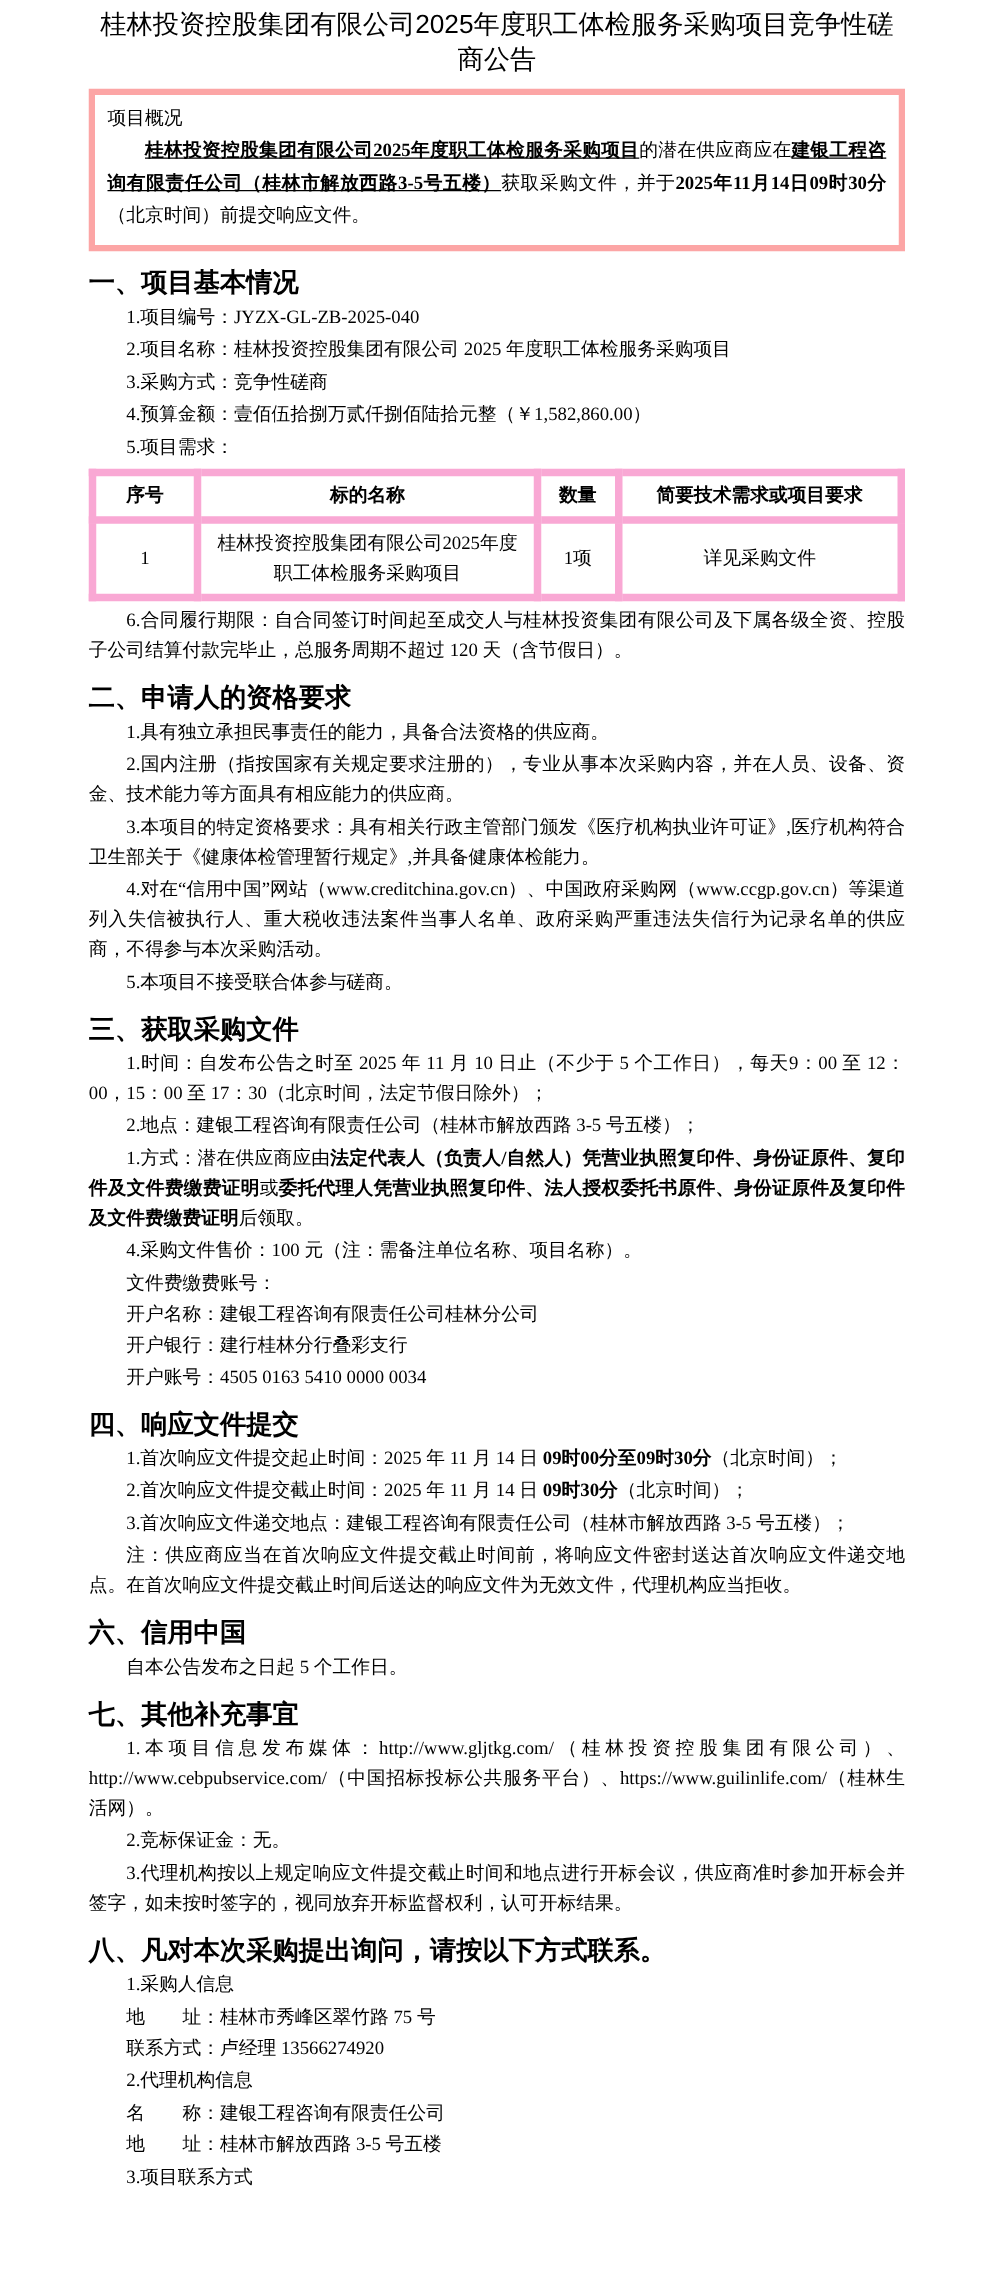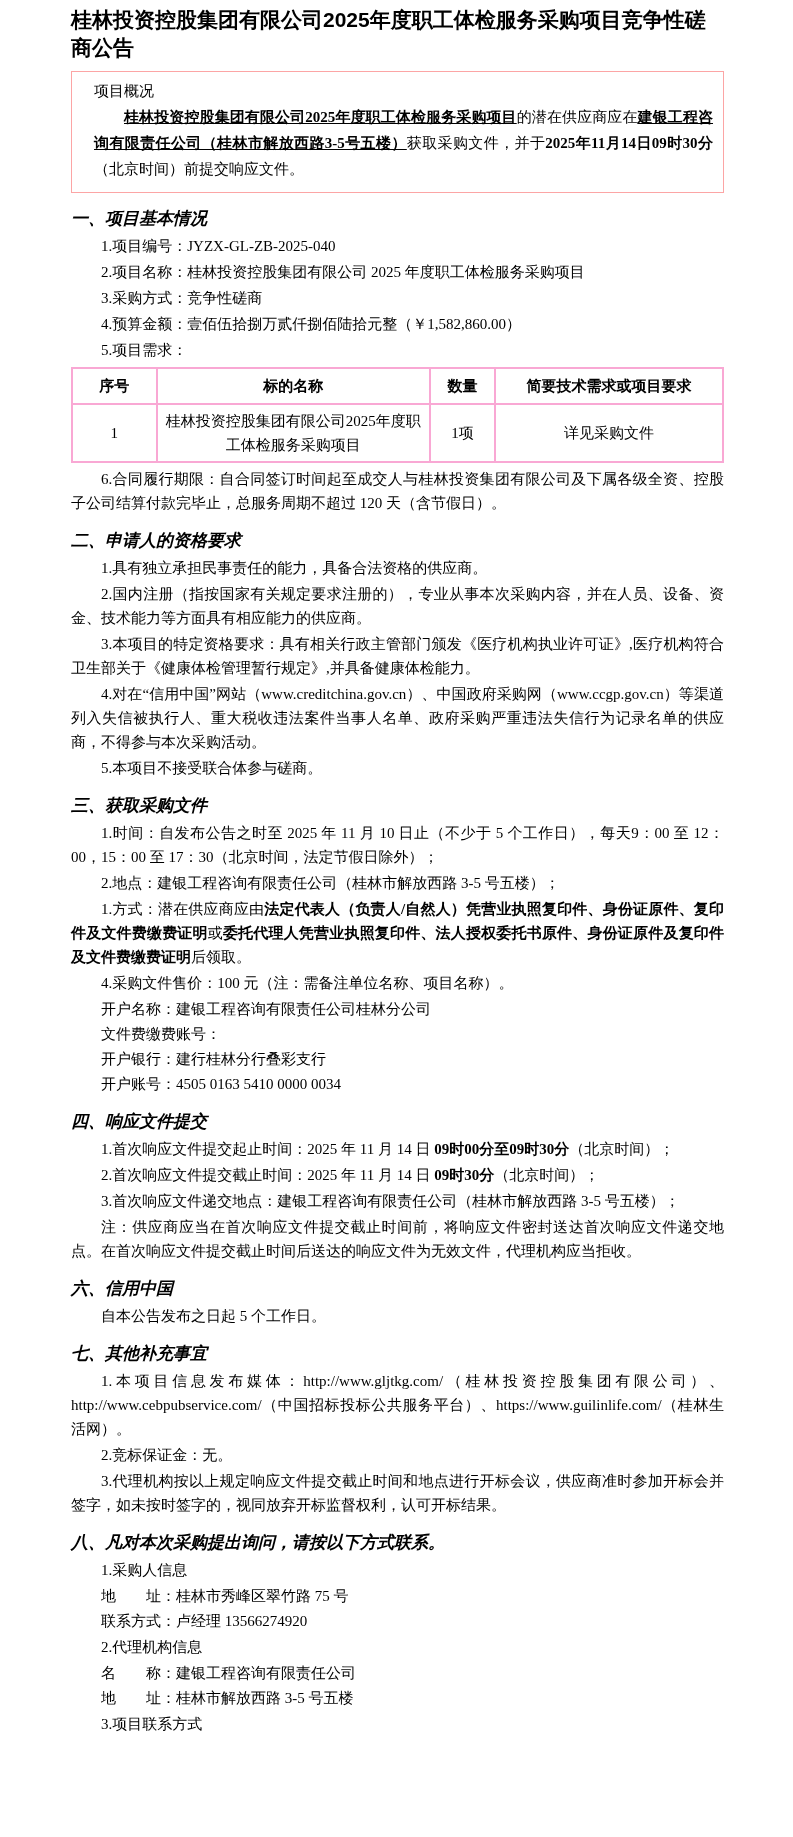--- a/index.html
+++ b/index.html
@@ -10,61 +10,61 @@
     margin: 0 auto;
     font-family: "Liberation Serif", "DejaVu Serif", serif;
     color: #000000;
     font-size: 15px;
     line-height: 24px;
   }
   .page { padding: 6px 69px 20px 71px; }
   .doc-title {
     font-size: 21px;
     line-height: 28px;
-    font-weight: bold;
+    font-weight: normal;
+    text-align: center;
     margin-bottom: 9px;
     font-family: "Liberation Sans", "DejaVu Sans", sans-serif;
   }
   .overview-box {
-    border: 1px solid #fca5a5;
-    padding: 6px 10px 10px 22px;
+    border: 5px solid #fca5a5;
+    padding: 6px 10px 10px 10px;
     margin-bottom: 4px;
   }
   .overview-box .ov-label { line-height: 26px; }
   .overview-box .ov-para {
     text-indent: 2em;
     text-align: justify;
     line-height: 26px;
   }
   .bu { font-weight: bold; text-decoration: underline; }
   .b  { font-weight: bold; }
   h2 {
-    font-size: 17px;
+    font-size: 21px;
     line-height: 24px;
     font-weight: bold;
     margin: 14px 0 3px 0;
     font-family: "Liberation Sans", "DejaVu Sans", sans-serif;
-    font-style: italic;
   }
   p.item {
     text-indent: 2em;
     text-align: justify;
     margin: 2px 0;
   }
   p.subline {
     text-indent: 2em;
     margin: 1px 0;
   }
   table.req-table {
     width: 100%;
     border-collapse: collapse;
     margin: 5px 0 4px 0;
   }
   table.req-table th, table.req-table td {
-    border: 2px solid #f9a8d4;
+    border: 6px solid #f9a8d4;
     text-align: center;
     vertical-align: middle;
     padding: 4px 6px;
     font-weight: normal;
   }
   table.req-table th {
     font-weight: bold;
     height: 36px;
     font-family: "Liberation Sans", "DejaVu Sans", sans-serif;
   }
@@ -124,22 +124,22 @@
     <p class="item">4.对在“信用中国”网站（www.creditchina.gov.cn）、中国政府采购网（www.ccgp.gov.cn）等渠道列入失信被执行人、重大税收违法案件当事人名单、政府采购严重违法失信行为记录名单的供应商，不得参与本次采购活动。</p>
     <p class="item">5.本项目不接受联合体参与磋商。</p>
   </section>
 
   <section>
     <h2>三、获取采购文件</h2>
     <p class="item">1.时间：自发布公告之时至 2025 年 11 月 10 日止（不少于 5 个工作日），每天9：00 至 12：00，15：00 至 17：30（北京时间，法定节假日除外）；</p>
     <p class="item">2.地点：建银工程咨询有限责任公司（桂林市解放西路 3-5 号五楼）；</p>
     <p class="item"><span>1.方式：潜在供应商应由</span><span class="b">法定代表人（负责人/自然人）凭营业执照复印件、身份证原件、复印件及文件费缴费证明</span><span>或</span><span class="b">委托代理人凭营业执照复印件、法人授权委托书原件、身份证原件及复印件及文件费缴费证明</span><span>后领取。</span></p>
     <p class="item">4.采购文件售价：100 元（注：需备注单位名称、项目名称）。</p>
+    <p class="subline">文件费缴费账号：</p>
     <p class="subline">开户名称：建银工程咨询有限责任公司桂林分公司</p>
-    <p class="subline">文件费缴费账号：</p>
     <p class="subline">开户银行：建行桂林分行叠彩支行</p>
     <p class="subline">开户账号：4505 0163 5410 0000 0034</p>
   </section>
 
   <section>
     <h2>四、响应文件提交</h2>
     <p class="item"><span>1.首次响应文件提交起止时间：2025 年 11 月 14 日 </span><span class="b">09时00分至09时30分</span><span>（北京时间）；</span></p>
     <p class="item"><span>2.首次响应文件提交截止时间：2025 年 11 月 14 日 </span><span class="b">09时30分</span><span>（北京时间）；</span></p>
     <p class="item">3.首次响应文件递交地点：建银工程咨询有限责任公司（桂林市解放西路 3-5 号五楼）；</p>
     <p class="item">注：供应商应当在首次响应文件提交截止时间前，将响应文件密封送达首次响应文件递交地点。在首次响应文件提交截止时间后送达的响应文件为无效文件，代理机构应当拒收。</p>

